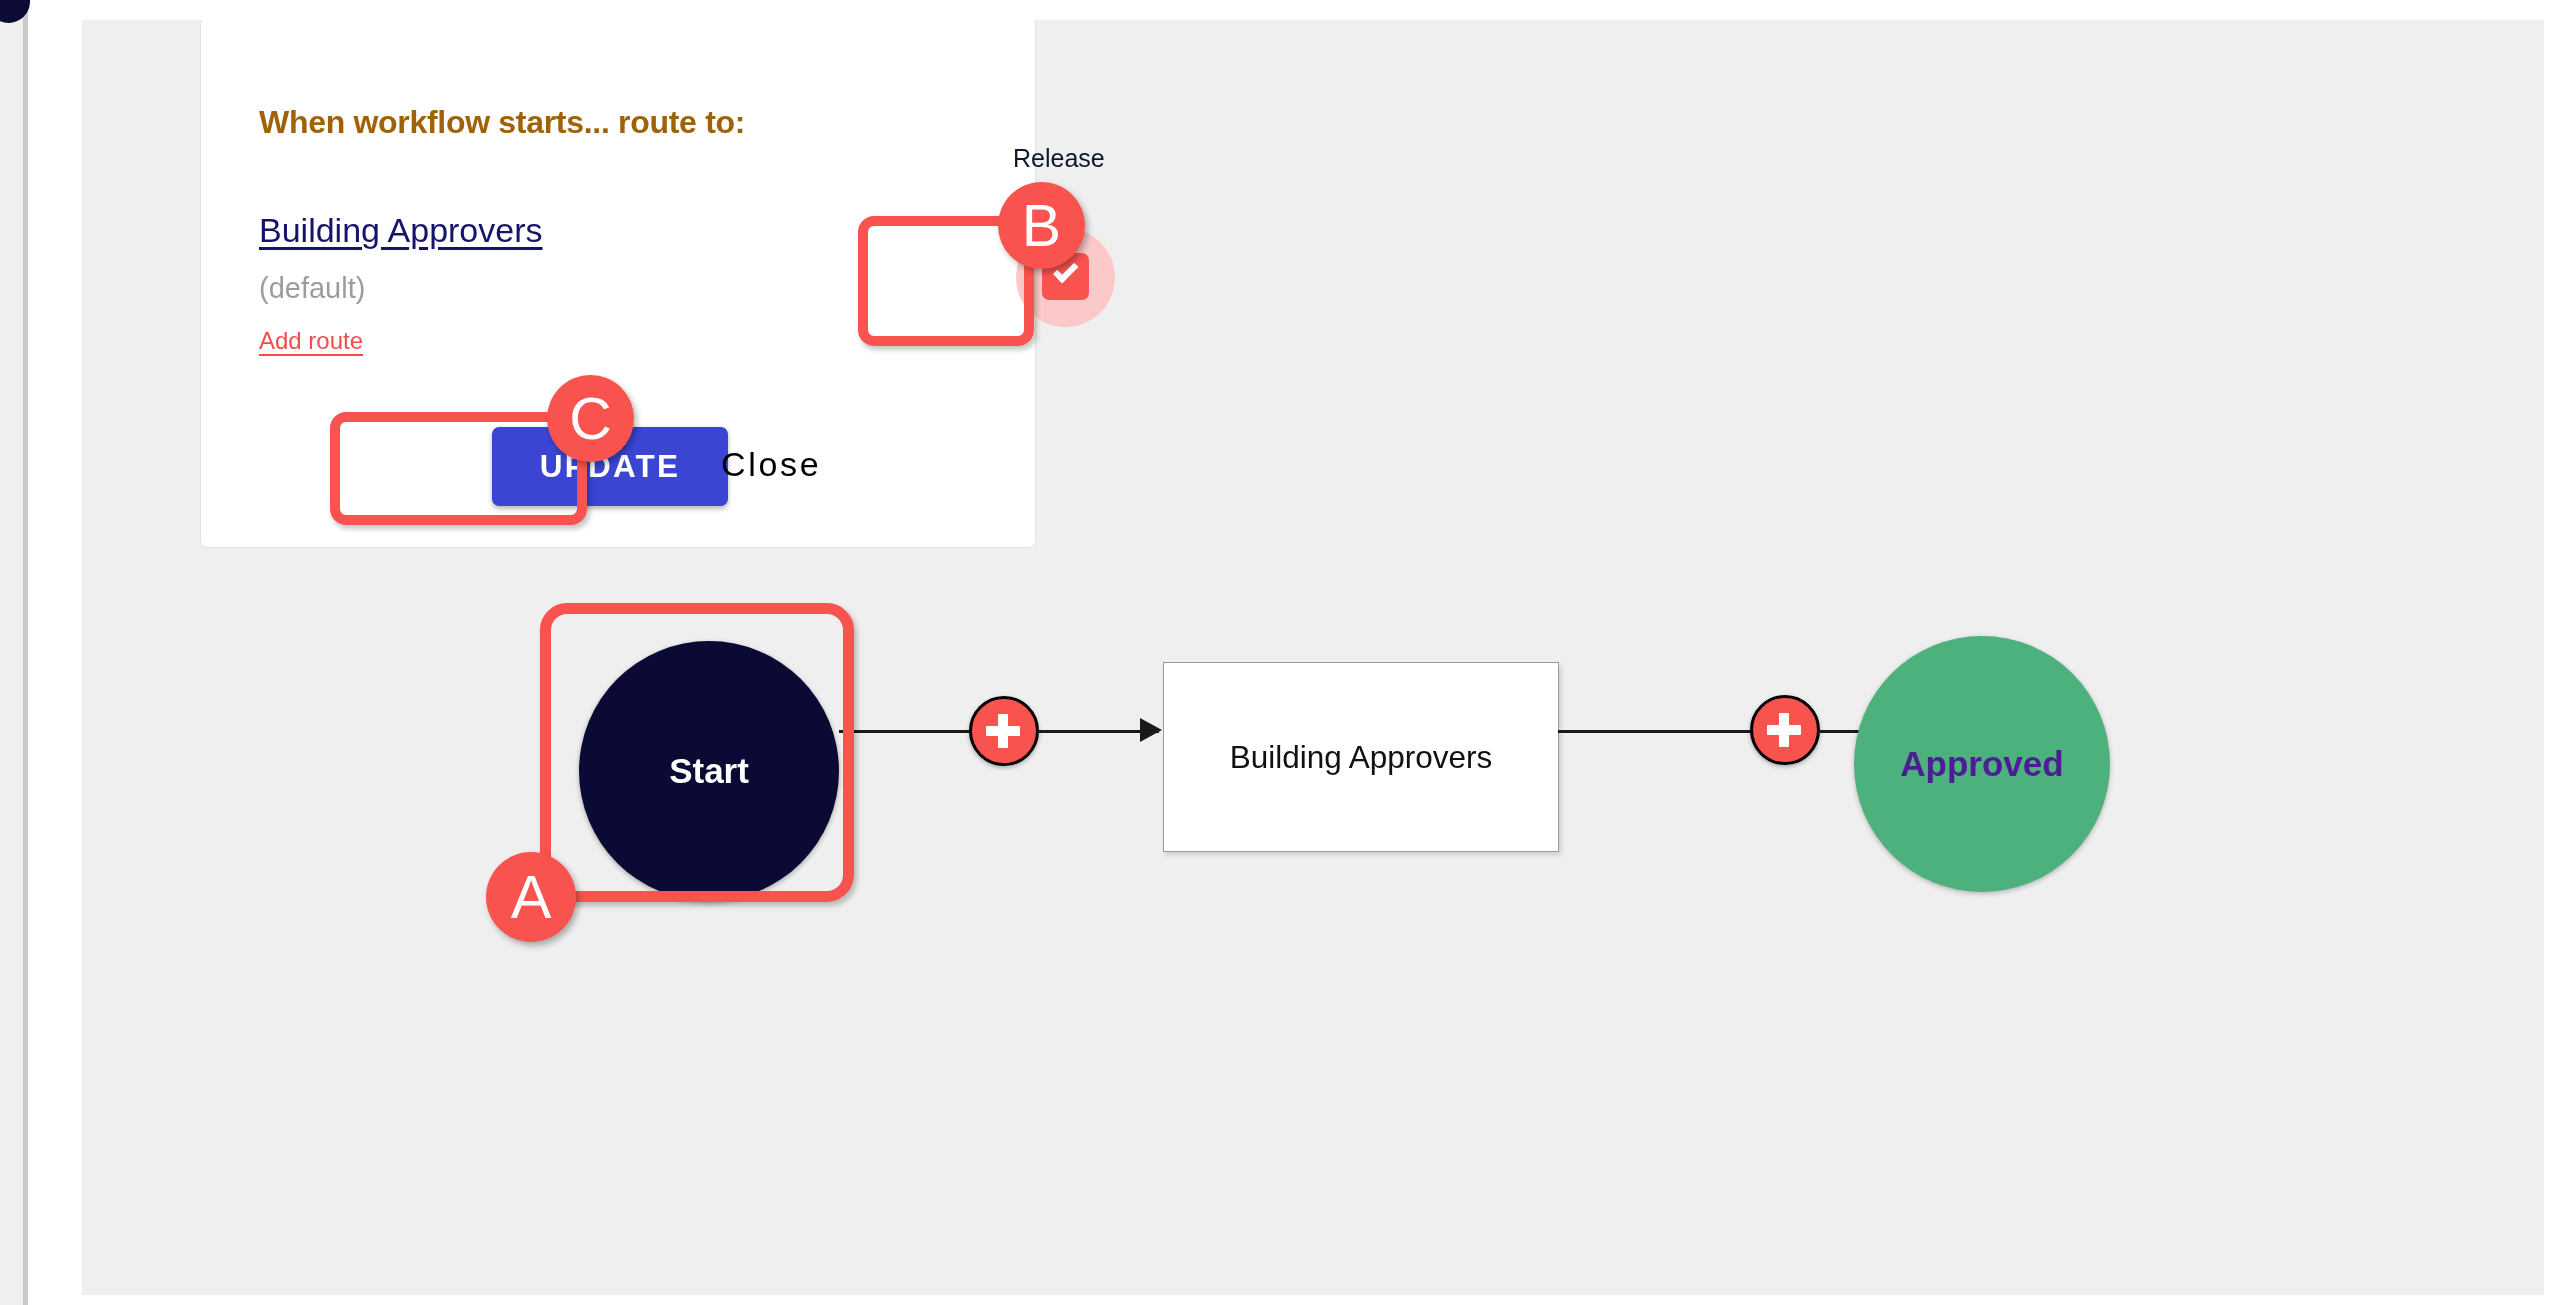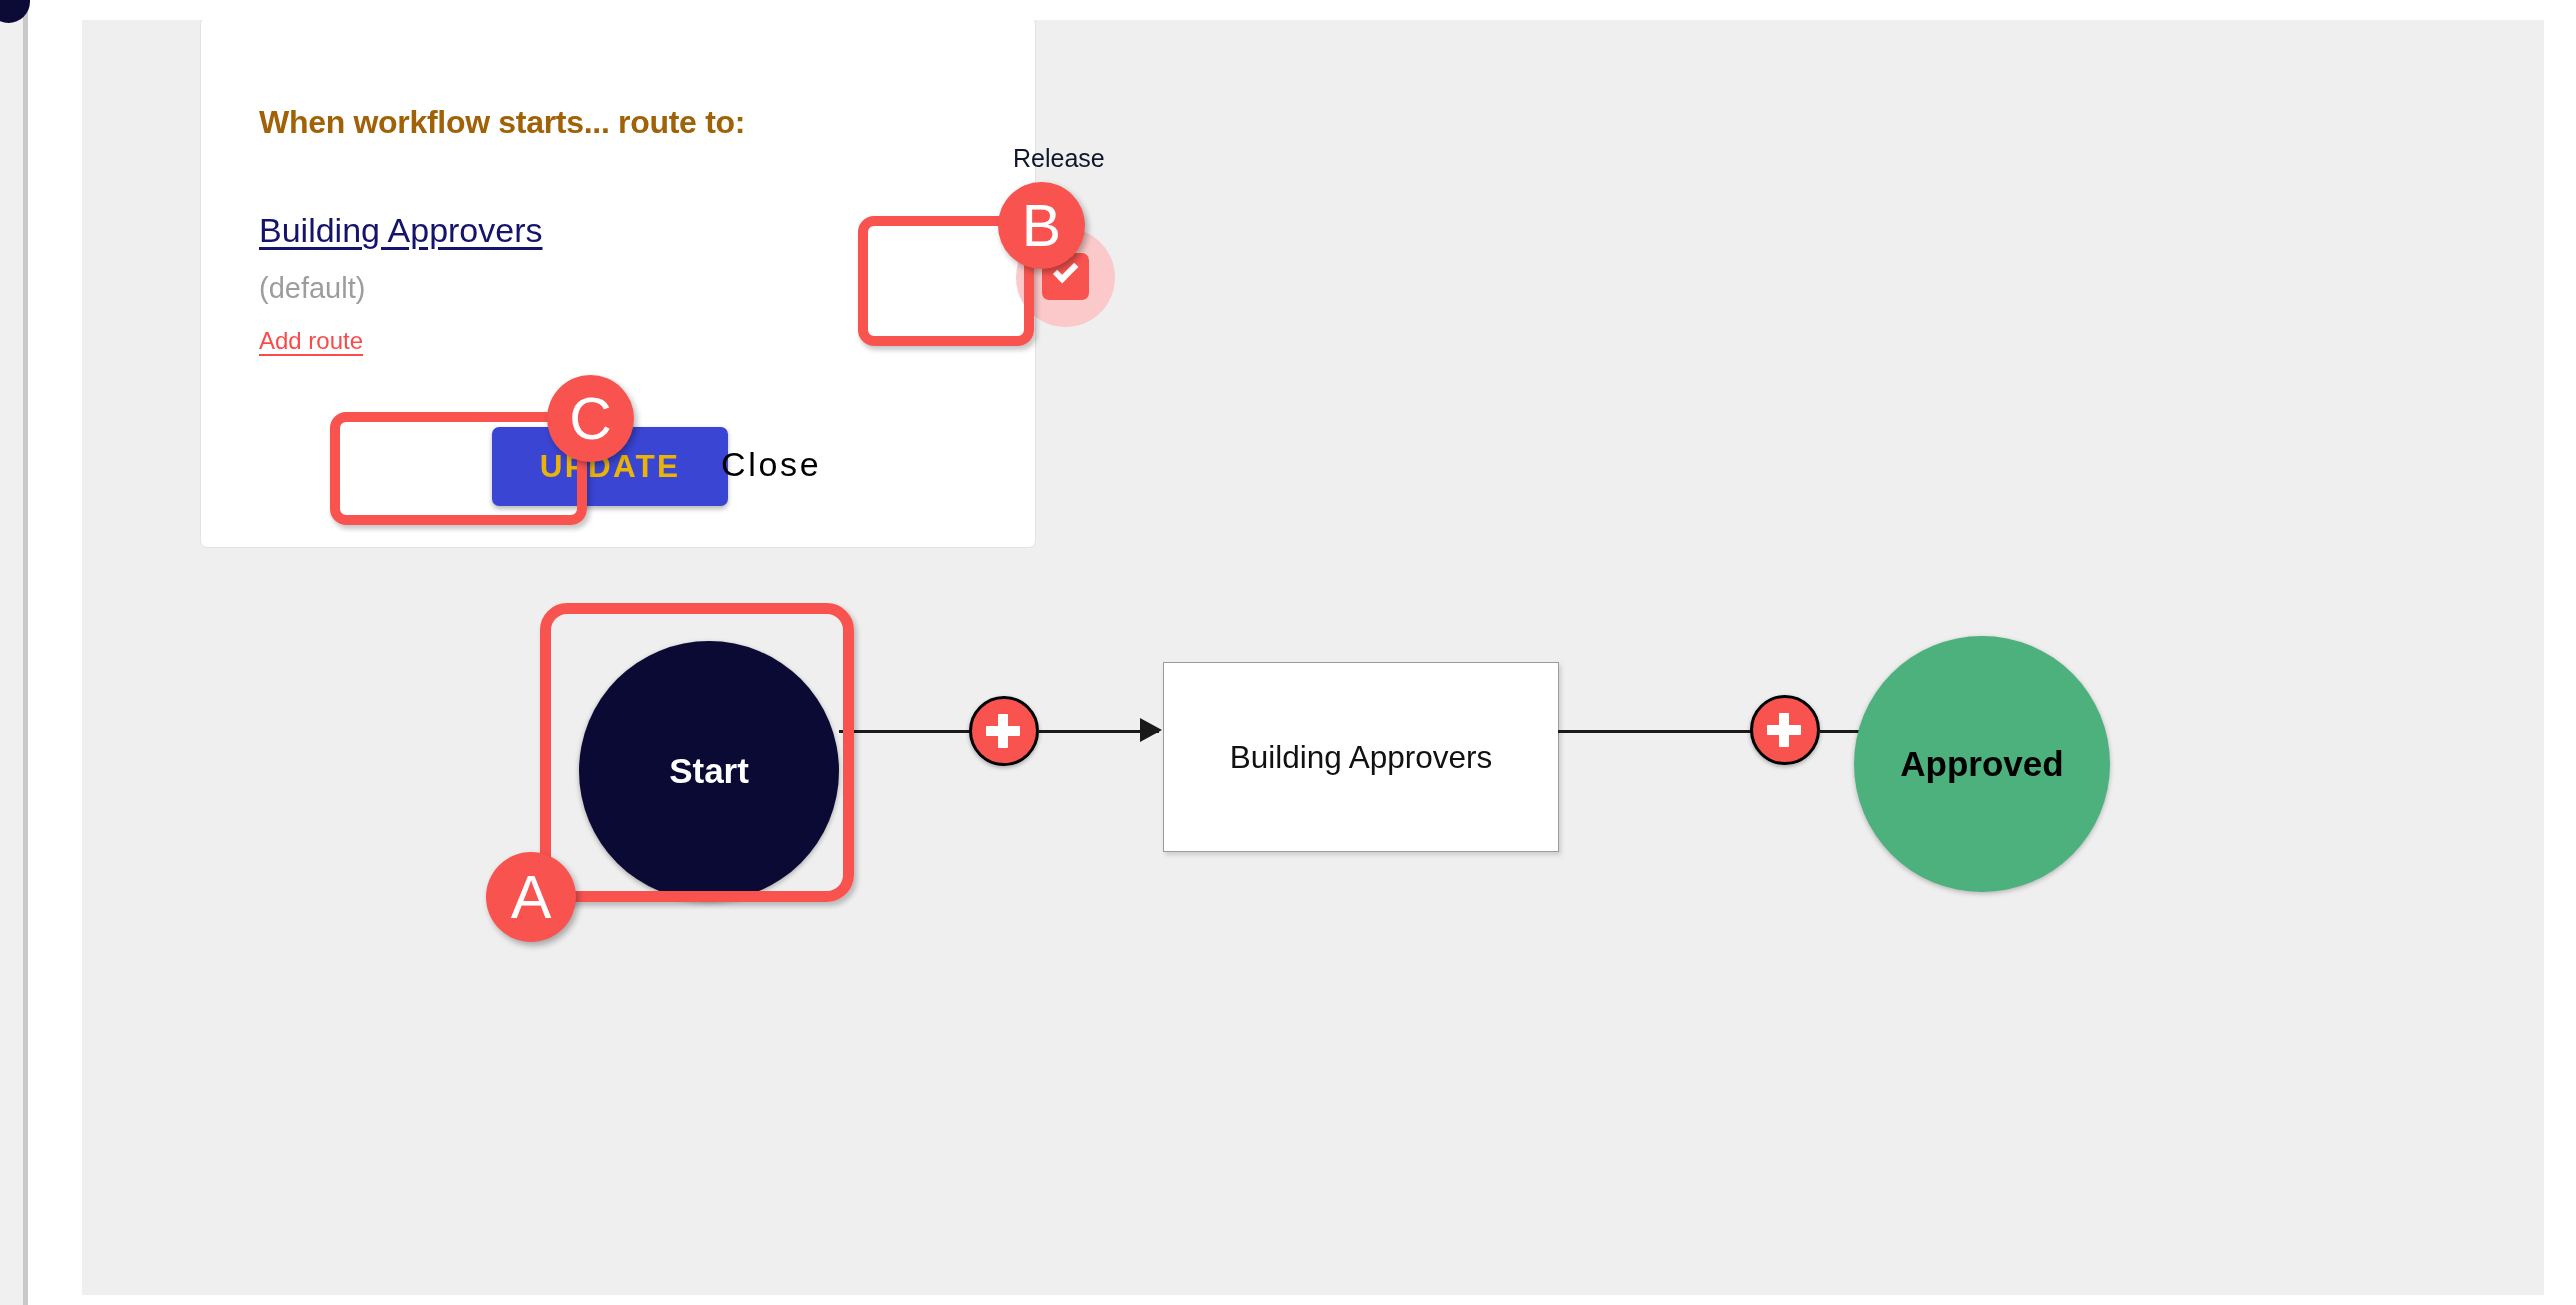--- a/index.html
+++ b/index.html
@@ -100,21 +100,21 @@
     border-bottom: 6.3px solid #ffffff;
     transform: rotate(-45deg);
   }
 
   
   .update-btn {
     position: absolute; left: 291px; top: 409px;
     width: 236px; height: 79px;
     background: #3a45d4;
     border: none; border-radius: 7.2px;
-    color: #eab308;
+    color: #ffffff;
     font-family: "Liberation Sans", sans-serif;
     font-size: 31.5px; font-weight: 700; letter-spacing: 2.2px;
     box-shadow: 0 2.7px 5.4px rgba(0,0,0,0.28);
     cursor: pointer;
   }
   .close-btn {
     position: absolute; left: 520px; top: 427px;
     font-size: 34px; color: #000000; letter-spacing: 2.7px;
     cursor: pointer;
   }
@@ -152,21 +152,21 @@
     background: #0a0a34;
     display: flex; align-items: center; justify-content: center;
     color: #ffffff; font-size: 35px; font-weight: 700;
     box-shadow: 0 1.8px 5.4px rgba(0,0,0,0.3);
   }
   .node-approved {
     position: absolute; left: 1768px; top: 616px;
     width: 256px; height: 256px; border-radius: 50%;
     background: #4cb17c;
     display: flex; align-items: center; justify-content: center;
-    color: #000000; font-size: 35px; font-weight: 700;
+    color: #4c1d95; font-size: 35px; font-weight: 700;
     box-shadow: 0 1.8px 5.4px rgba(0,0,0,0.25);
     text-align: right;
   }
   .node-task {
     position: absolute; left: 1077px; top: 642px;
     width: 396px; height: 190px;
     background: #ffffff;
     border: 1.8px solid #9b9b9b;
     display: flex; align-items: center; justify-content: center;
     color: #111111; font-size: 31.5px;

